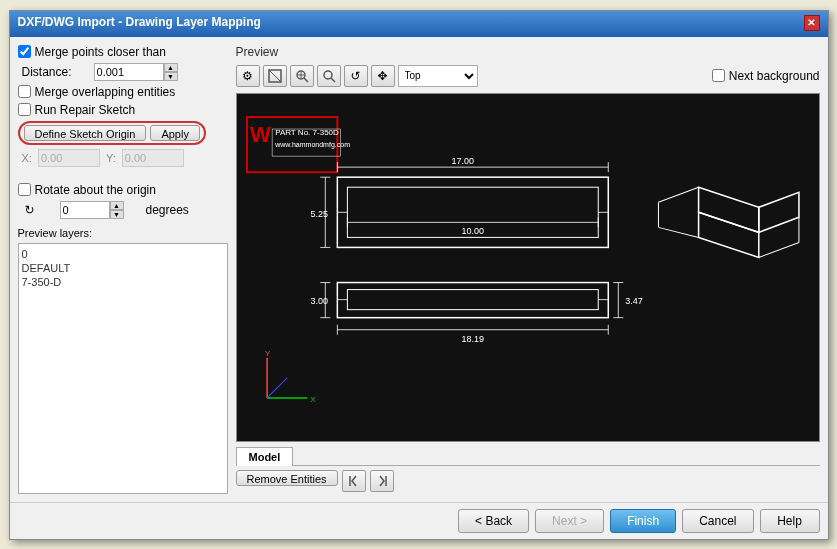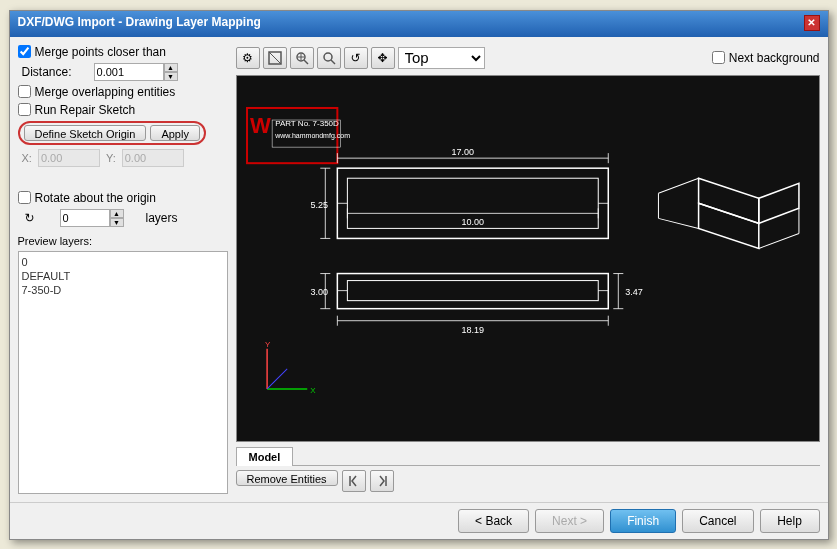--- a/index.html
+++ b/index.html
@@ -142,21 +142,21 @@
       border: 1px solid #ccc;
       background: #e8e8e8;
       font-size: 11px;
       padding: 0 2px;
       color: #aaa;
     }
     .rotate-row {
       display: flex;
       align-items: center;
       gap: 4px;
-      margin-top: 20px;
+      margin-top: 12px;
     }
     .rotate-icon {
       width: 16px;
       height: 16px;
       display: flex;
       align-items: center;
       justify-content: center;
     }
     .rotate-input {
       width: 50px;
@@ -203,21 +203,21 @@
       cursor: pointer;
       display: flex;
       align-items: center;
       justify-content: center;
       font-size: 12px;
     }
     .view-select {
       height: 22px;
       border: 1px solid #aaa;
       background: white;
-      font-size: 15px;
+      font-size: 10px;
       padding: 0 2px;
       min-width: 80px;
     }
     .white-bg-row {
       display: flex;
       align-items: center;
       gap: 4px;
       margin-left: auto;
     }
     .preview-canvas {
@@ -349,33 +349,34 @@
 
       <div class="distance-row">
         <div class="rotate-icon">↻</div>
         <div class="distance-input-wrapper">
           <input type="text" class="rotate-input" value="0" style="">
           <div class="spin-buttons">
             <div class="spin-btn">▲</div>
             <div class="spin-btn">▼</div>
           </div>
         </div>
-        <span>layers</span>
+        <span>degrees</span>
       </div>
 
       <div class="preview-layers-label">Preview layers:</div>
 
       <div class="layers-list">
         <div>0</div>
         <div>DEFAULT</div>
         <div>7-350-D</div>
       </div>
     </div>
 
     <div class="right-panel">
+      <div class="preview-label">Preview</div>
 
       <div class="preview-toolbar">
         <div class="toolbar-btn" title="Settings">⚙</div>
         <div class="toolbar-btn" title="Zoom Fit">
           <svg width="14" height="14" viewBox="0 0 14 14">
               <rect x="1" y="1" width="12" height="12" fill="none" stroke="#555" stroke-width="1.5"></rect>
               <line x1="1" y1="1" x2="13" y2="13" stroke="#555" stroke-width="1"></line>
             </svg>
         </div>
         <div class="toolbar-btn" title="Zoom Area">

